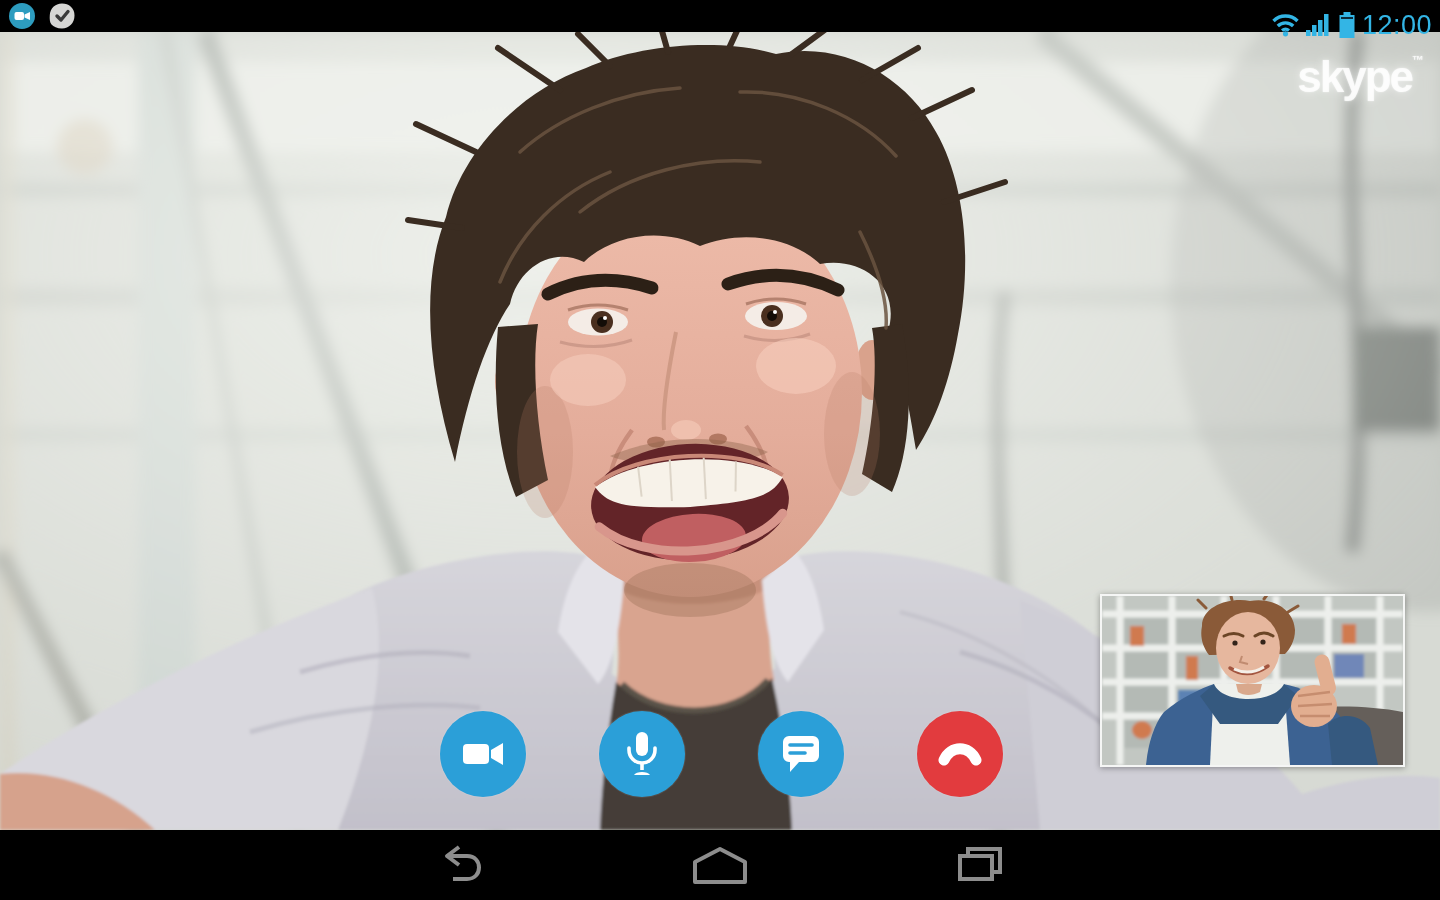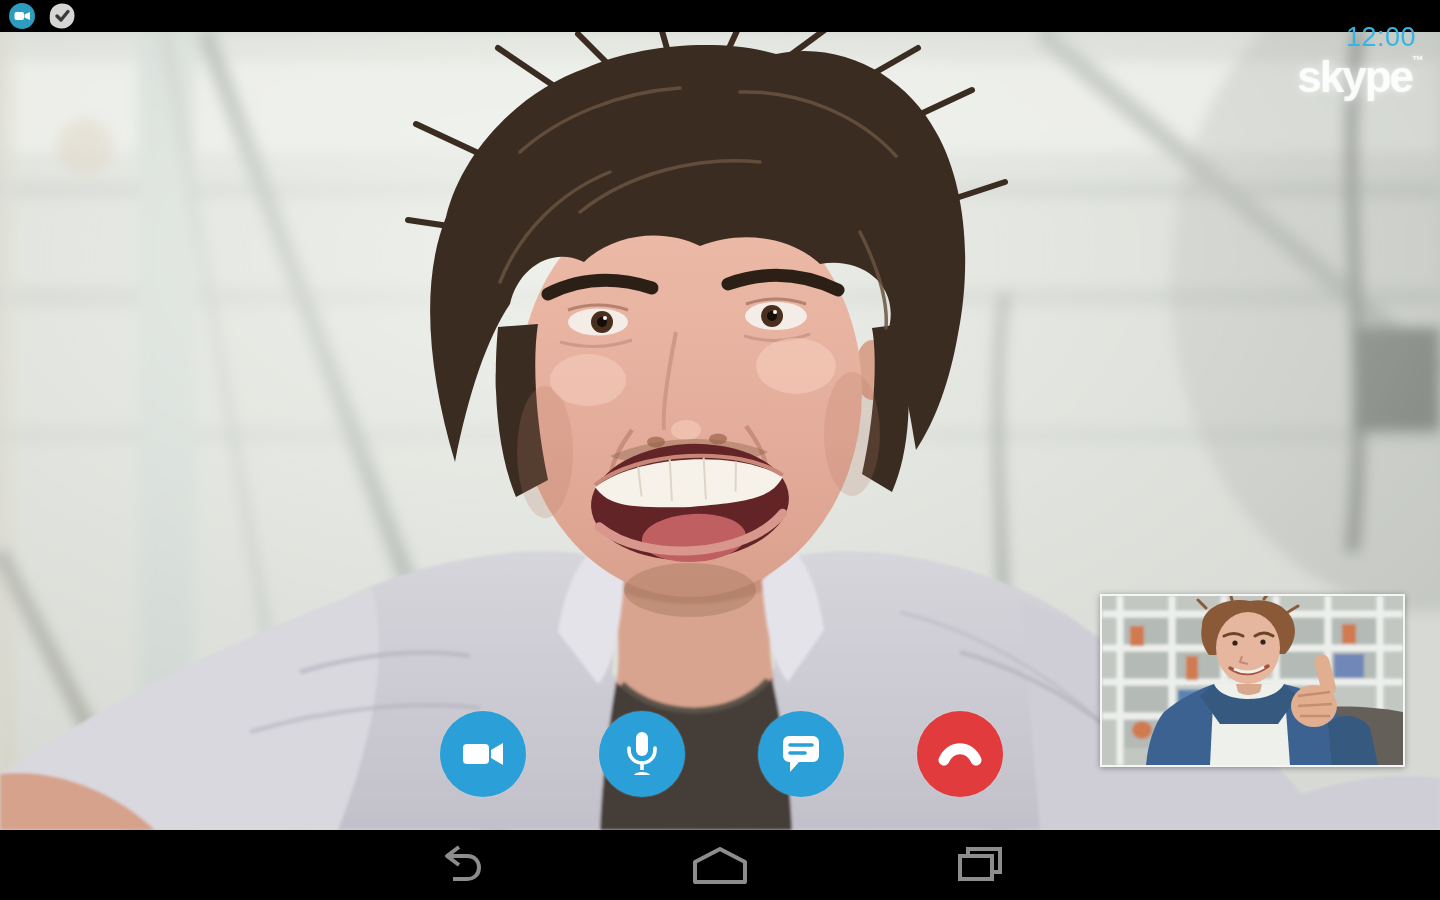--- a/index.html
+++ b/index.html
@@ -4,21 +4,21 @@
 <style>
   html,body{margin:0;padding:0;background:#000;}
   #screen{position:relative;width:1440px;height:900px;overflow:hidden;
           font-family:"Liberation Sans",sans-serif;background:#000;}
 
   
   #statusbar{position:absolute;top:0;left:0;width:1440px;height:32px;background:#000;z-index:40;}
   .notif{position:absolute;top:3px;width:26px;height:26px;}
   #notif-skype{left:9px;}
   #notif-check{left:49px;}
-  #sys-icons{position:absolute;right:24px;top:0;height:49px;display:flex;align-items:center;gap:7px;flex-direction:column;}
+  #sys-icons{position:absolute;right:8px;top:0;height:49px;display:flex;align-items:center;gap:7px;}
   #clock{color:#33b5e5;font-size:27px;line-height:32px;letter-spacing:0.5px;}
 
   
   #video-area{position:absolute;top:32px;left:0;width:1440px;height:798px;overflow:hidden;background:#0c4a6e;}
   #remote-svg{position:absolute;top:0;left:0;width:1440px;height:798px;}
 
   
   #watermark{position:absolute;top:20px;right:16px;z-index:5;
              color:rgba(255,255,255,0.80);font-weight:bold;font-size:44px;letter-spacing:-2px;
              text-shadow:0 0 10px rgba(255,255,255,0.55),0 0 2px rgba(255,255,255,0.6);}

